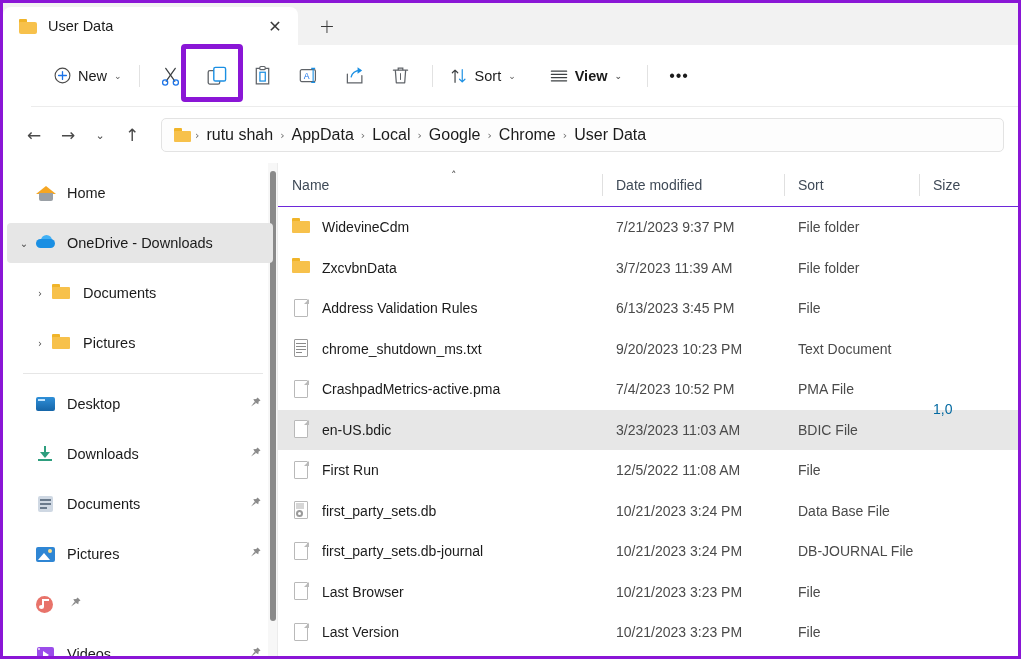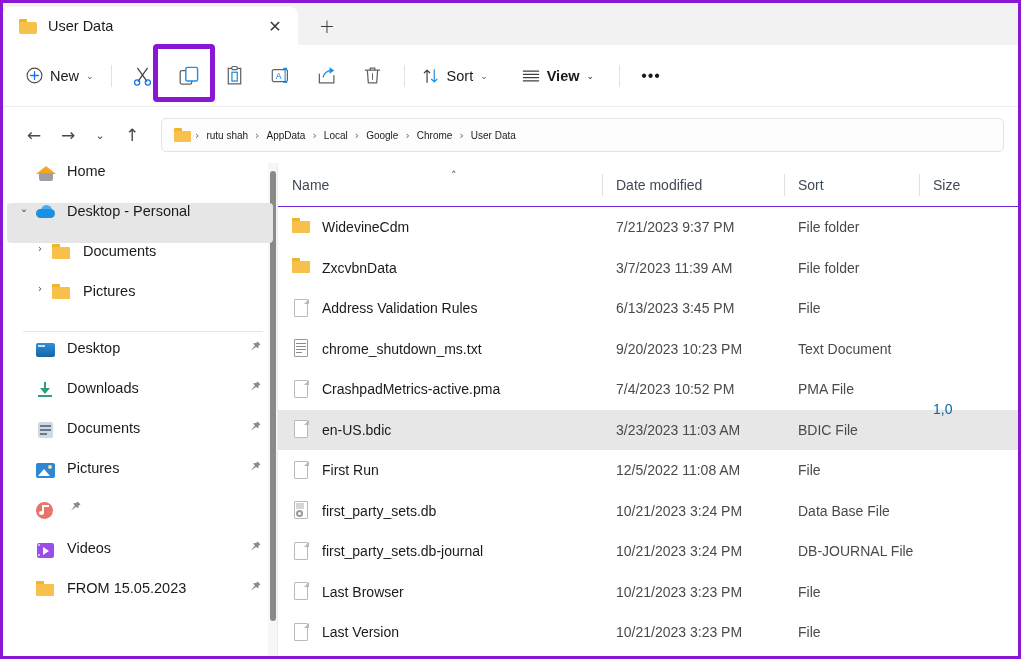--- a/index.html
+++ b/index.html
@@ -62,20 +62,21 @@
   }
 
   
   #commandbar {
     height: 62px;
     background: #ffffff;
     display: flex;
     align-items: center;
     padding: 0 14px;
     border-bottom: 1px solid #ececec;
+    margin-left: 28px;
   }
   .cb-btn {
     height: 36px;
     display: flex; align-items: center; justify-content: center;
     border-radius: 5px;
     padding: 0 9px;
     gap: 7px;
     color: #1b1b1b;
     font-size: 14.5px;
     position: relative;
@@ -116,43 +117,43 @@
     border-radius: 5px;
     background: #fdfdfd;
     display: flex;
     align-items: center;
     padding: 0 12px;
     gap: 0px;
   }
   .crumb-folder { width: 17px; height: 14px; position: relative; margin-right: 2px; }
   .crumb-folder .b { position:absolute; left:0; top:3px; width:17px; height:11px; background:#f7c14b; border-radius:1px; }
   .crumb-folder .t { position:absolute; left:0; top:0px; width:8px; height:4px; background:#f0b429; border-radius:1px 1px 0 0; }
-  .crumb { font-size: 10px; color: #1b1b1b; padding: 0 5px; white-space: nowrap; }
+  .crumb { font-size: 16px; color: #1b1b1b; padding: 0 5px; white-space: nowrap; }
   .crumb-sep { font-size: 11px; color: #6b6b6b; padding: 0 2px; font-family: "DejaVu Sans", sans-serif; }
 
   
   #body { display: flex; height: calc(659px - 6px - 42px - 62px - 56px); }
 
   
   #sidebar {
     width: 275px;
     flex: 0 0 275px;
     background: #ffffff;
     position: relative;
     overflow: hidden;
     border-right: 1px solid #ececec;
   }
   .sb-row {
     height: 40px;
     display: flex;
-    align-items: flex-start;
+    align-items: center;
     padding-left: 6px;
     padding-right: 10px;
     border-radius: 4px;
-    margin: 0 4px;
+    margin: 10px 4px;
     position: relative;
   }
   .sb-row.selected { background: #e6e6e6; }
   .sb-exp {
     width: 22px; flex: 0 0 22px;
     text-align: center;
     font-size: 10px; color: #4a4a4a;
     font-family: "DejaVu Sans", sans-serif;
   }
   .sb-exp.indent { margin-left: 16px; }
@@ -385,21 +386,21 @@
           </span>
         <span class="sb-label">Home</span>
       </div>
 
       <div class="sb-row selected">
         <span class="sb-exp">⌄</span>
         <span class="sb-ico ic-cloud">
             <i class="c2"></i>
             <i class="c1"></i>
           </span>
-        <span class="sb-label">Desktop - Personal</span>
+        <span class="sb-label">OneDrive - Downloads</span>
       </div>
 
       <div class="sb-row">
         <span class="sb-exp indent">›</span>
         <span class="sb-ico ic-folder">
             <i class="t"></i>
             <i class="b"></i>
           </span>
         <span class="sb-label">Documents</span>
       </div>

